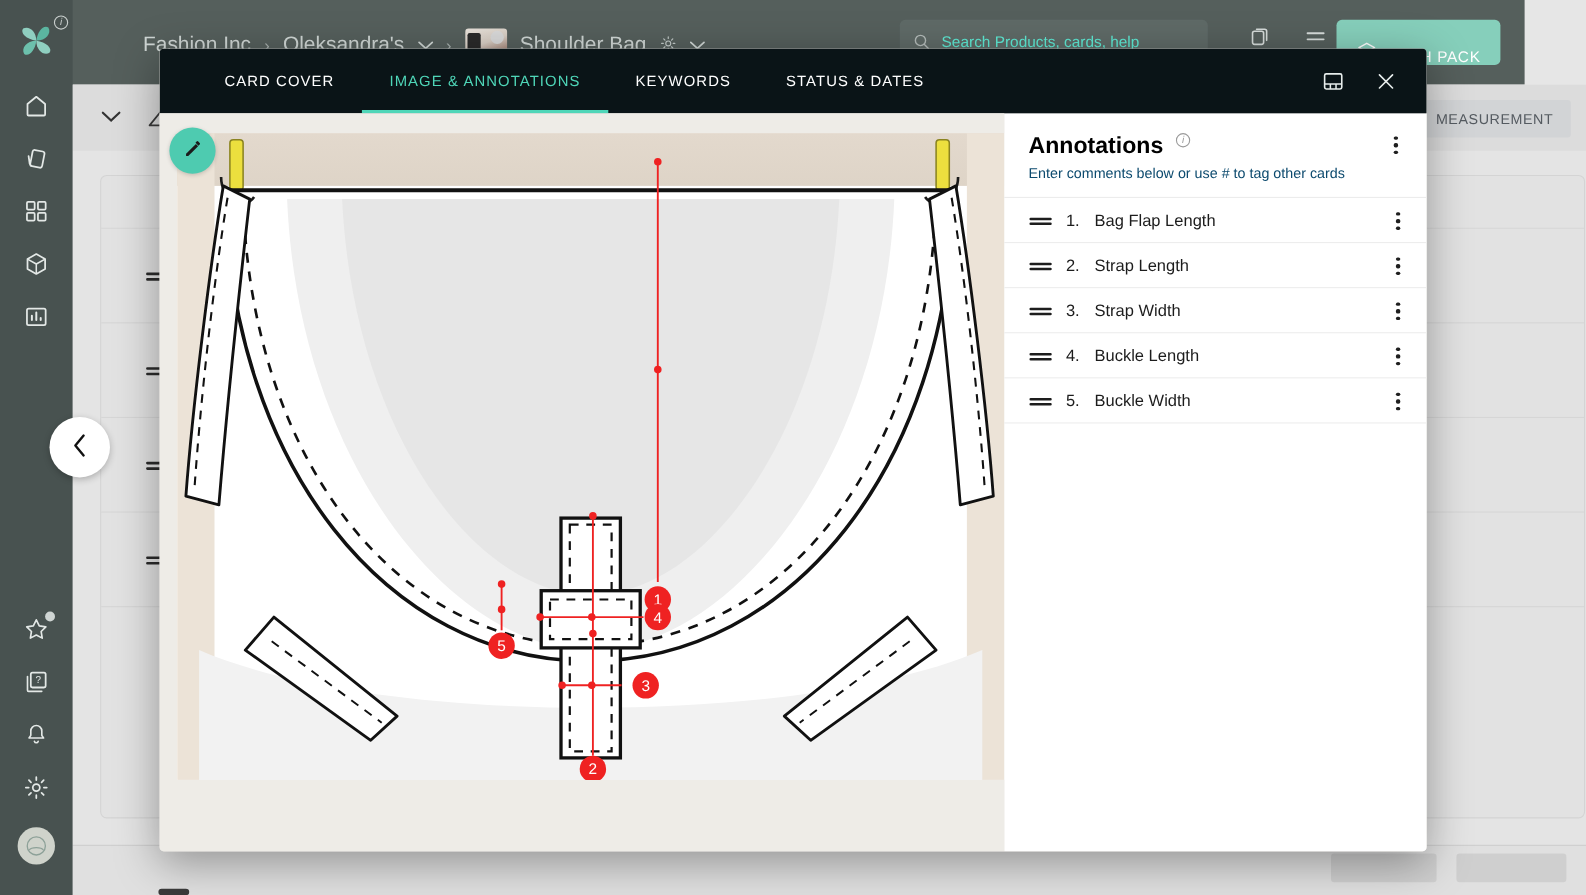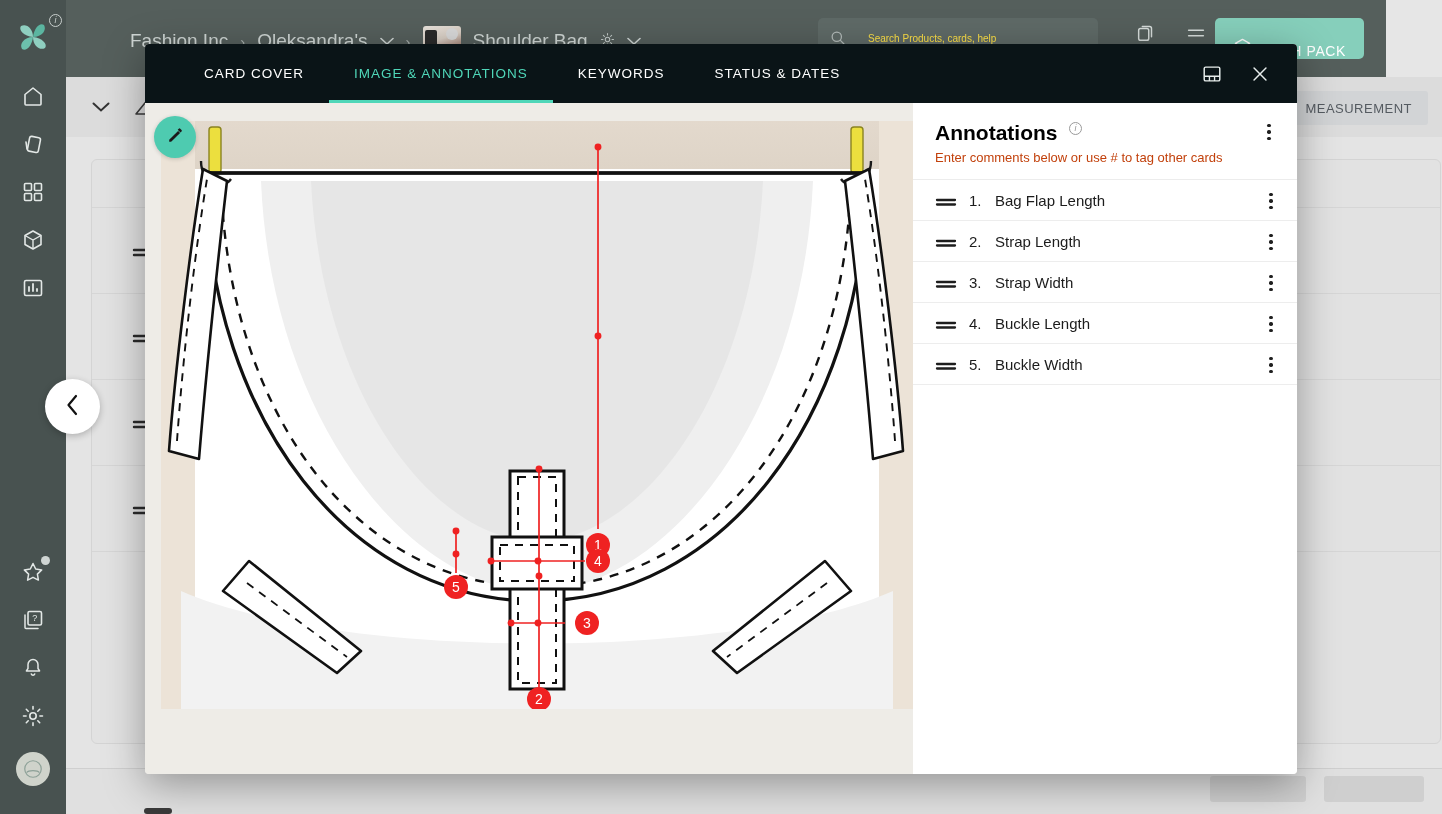--- a/index.html
+++ b/index.html
@@ -38,21 +38,21 @@
     background: #d9d9d9; border-radius: 50%;
   }
   .gear-mini { color: #c4ccca; font-size: 13px; }
 
   .searchbox {
     position: absolute; left: 818px; top: 18px; width: 280px; height: 40px;
     background: #5f6a67; border-radius: 5px; display: flex; align-items: center;
     gap: 10px; padding: 0 12px; color: #b4bcba; font-size: 14px;
   }
   .search-ic { width: 16px; height: 16px; flex: none; }
-  .search-ph { color: #fde047; font-size: 10px; margin-left: 12px; }
+  .search-ph { color: #5eead4; font-size: 14px; }
 
   .top-icons { position: absolute; left: 1135px; top: 22px; display: flex; gap: 28px; align-items: center; color: #d6dcda; }
   .top-ic { width: 22px; height: 22px; display: block; }
 
   .techpack {
     position: absolute; right: 22px; top: 18px; height: 41px;
     background: #86cfbb; color: #ffffff; border: none; border-radius: 5px;
     display: flex; align-items: flex-end; gap: 10px; padding: 0 18px;
     font-size: 14px; letter-spacing: .6px; font-family: "Liberation Sans", sans-serif;
     cursor: pointer;
@@ -163,21 +163,21 @@
   }
 
   .ann-pane { flex: 1; background: #ffffff; display: flex; flex-direction: column; }
   .ann-head { padding: 18px 22px 14px 22px; position: relative; border-bottom: 1px solid #ececec; }
   .ann-title { font-size: 21px; color: #000000; font-weight: bold; display: inline-block; }
   .ann-info {
     display: inline-block; width: 13px; height: 13px; border: 1.3px solid #9a9a9a;
     border-radius: 50%; color: #9a9a9a; font-size: 9px; line-height: 11px;
     text-align: center; font-style: italic; vertical-align: 9px; margin-left: 7px;
   }
-  .ann-sub { font-size: 13px; color: #c2410c; margin-top: 5px; }
+  .ann-sub { font-size: 13px; color: #0c4a6e; margin-top: 5px; }
   .kebab {
     position: absolute; right: 18px; top: 18px; width: 20px; height: 22px;
     display: flex; flex-direction: column; align-items: center; justify-content: center;
     gap: 3px; cursor: pointer; background: none; border: none;
   }
   .kebab i { width: 3.4px; height: 3.4px; background: #1f1f1f; border-radius: 50%; display: block; }
 
   .ann-row {
     display: flex; align-items: center; height: 41px; padding: 0 18px 0 22px;
     border-bottom: 1px solid #ededed; position: relative; cursor: pointer;

